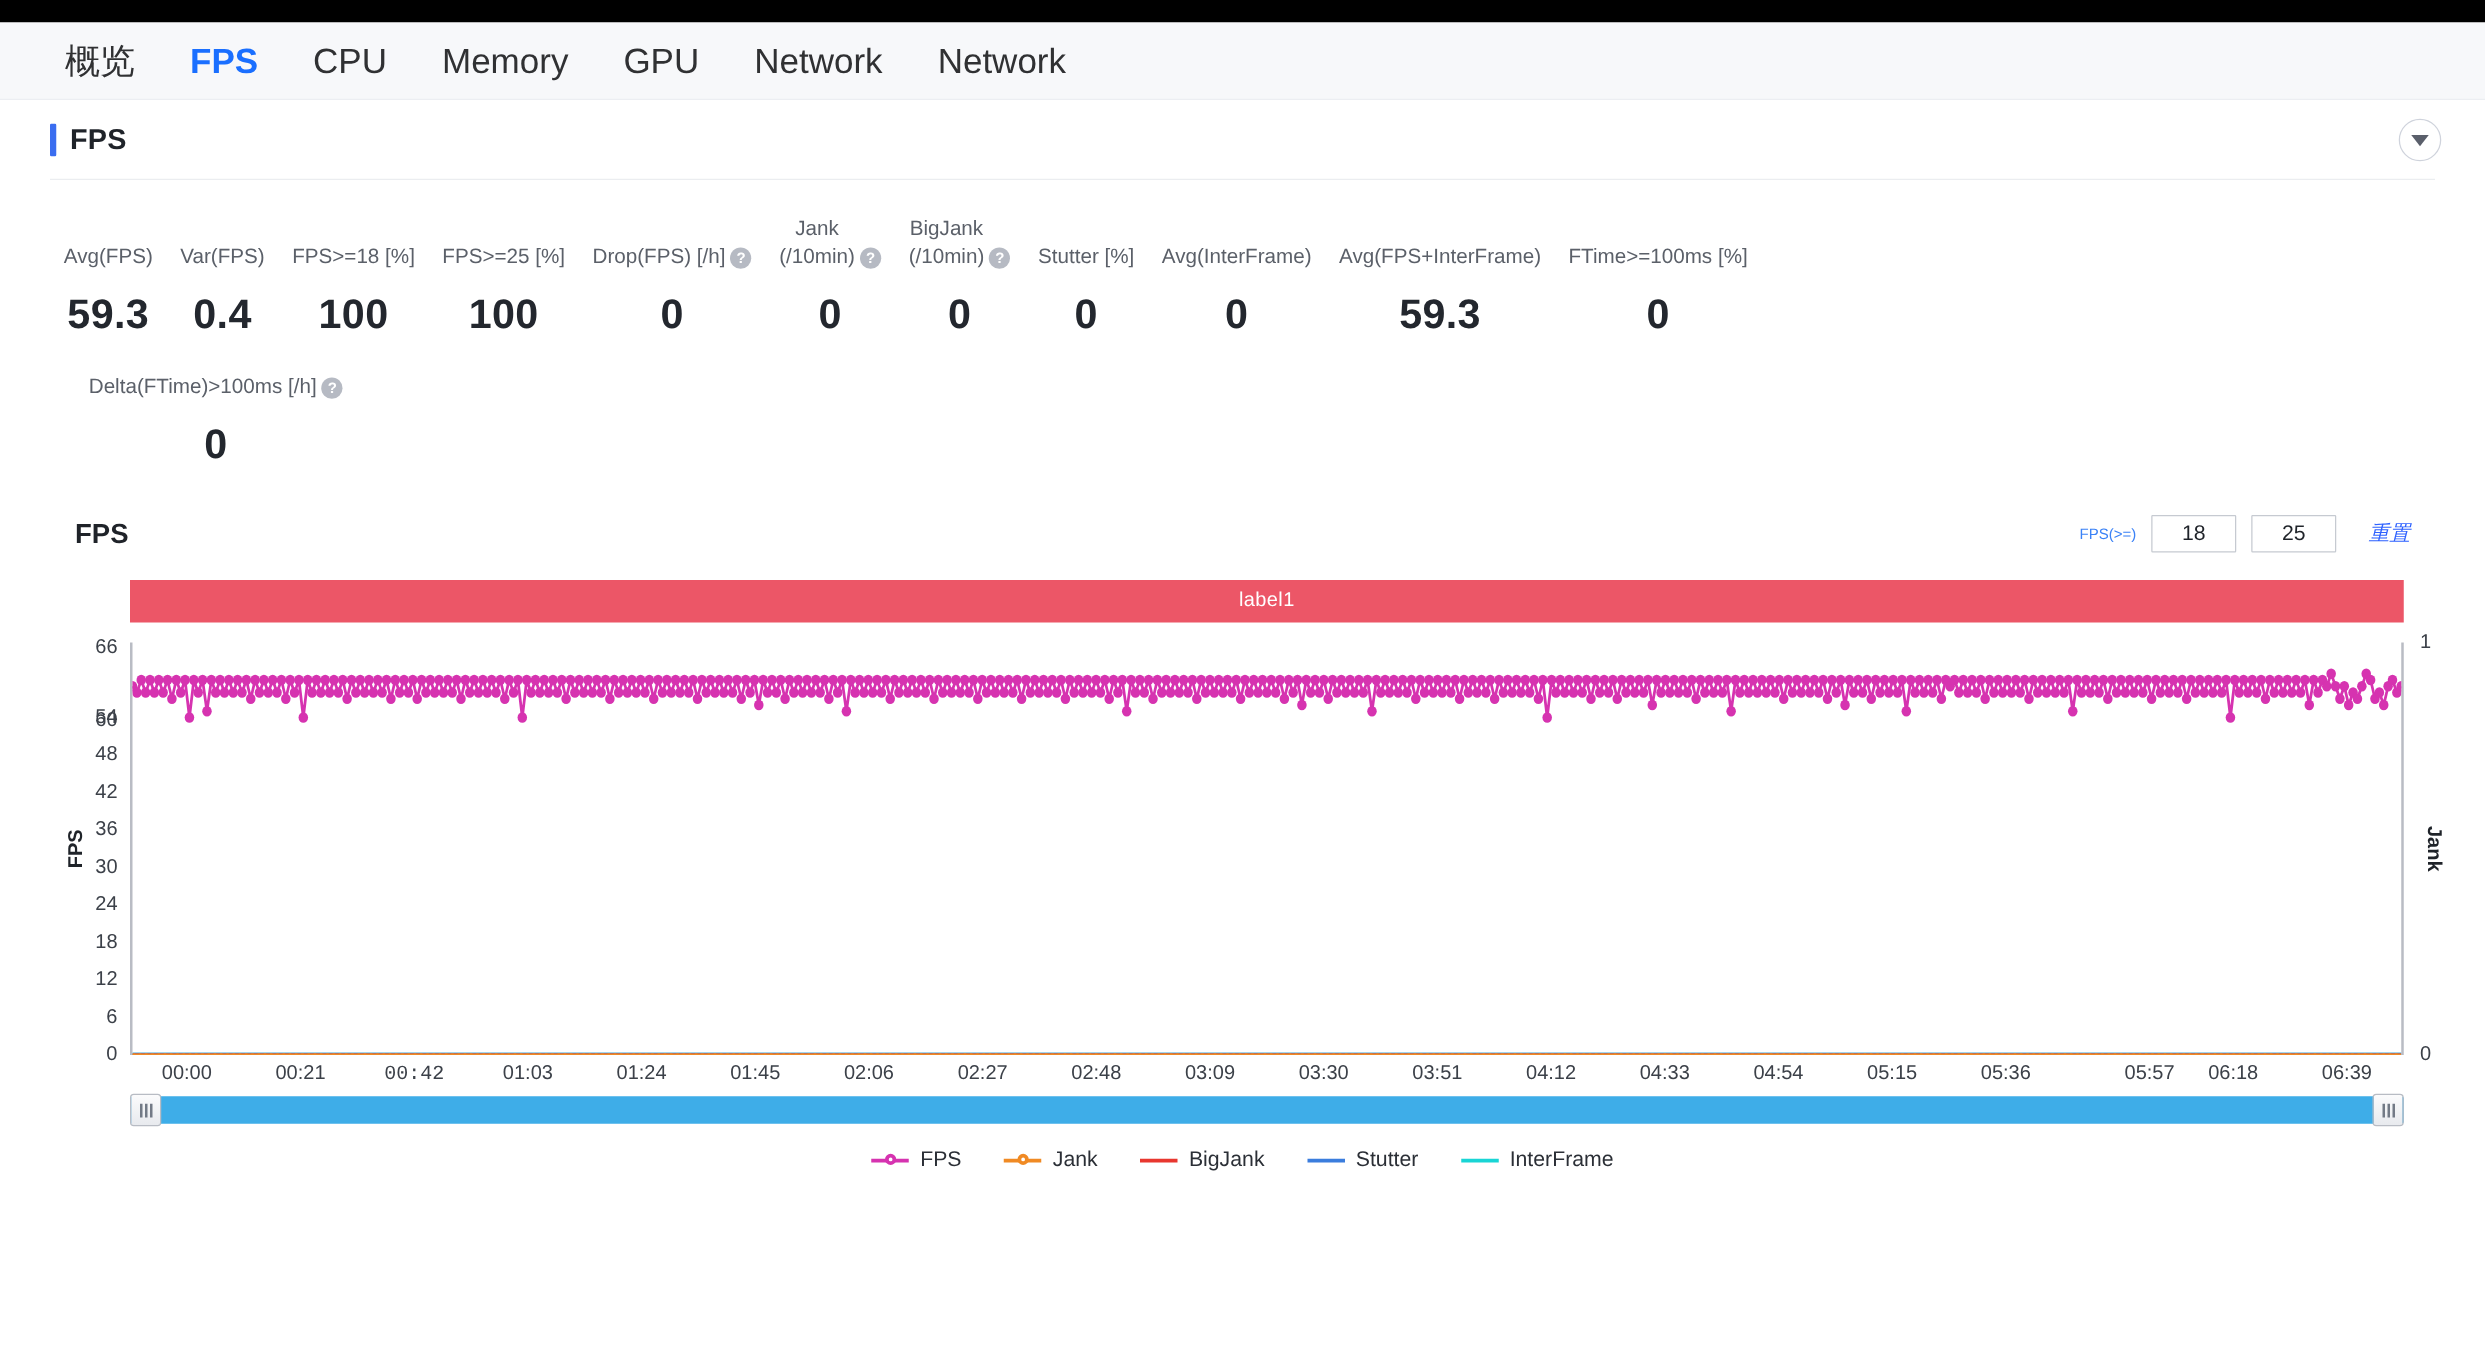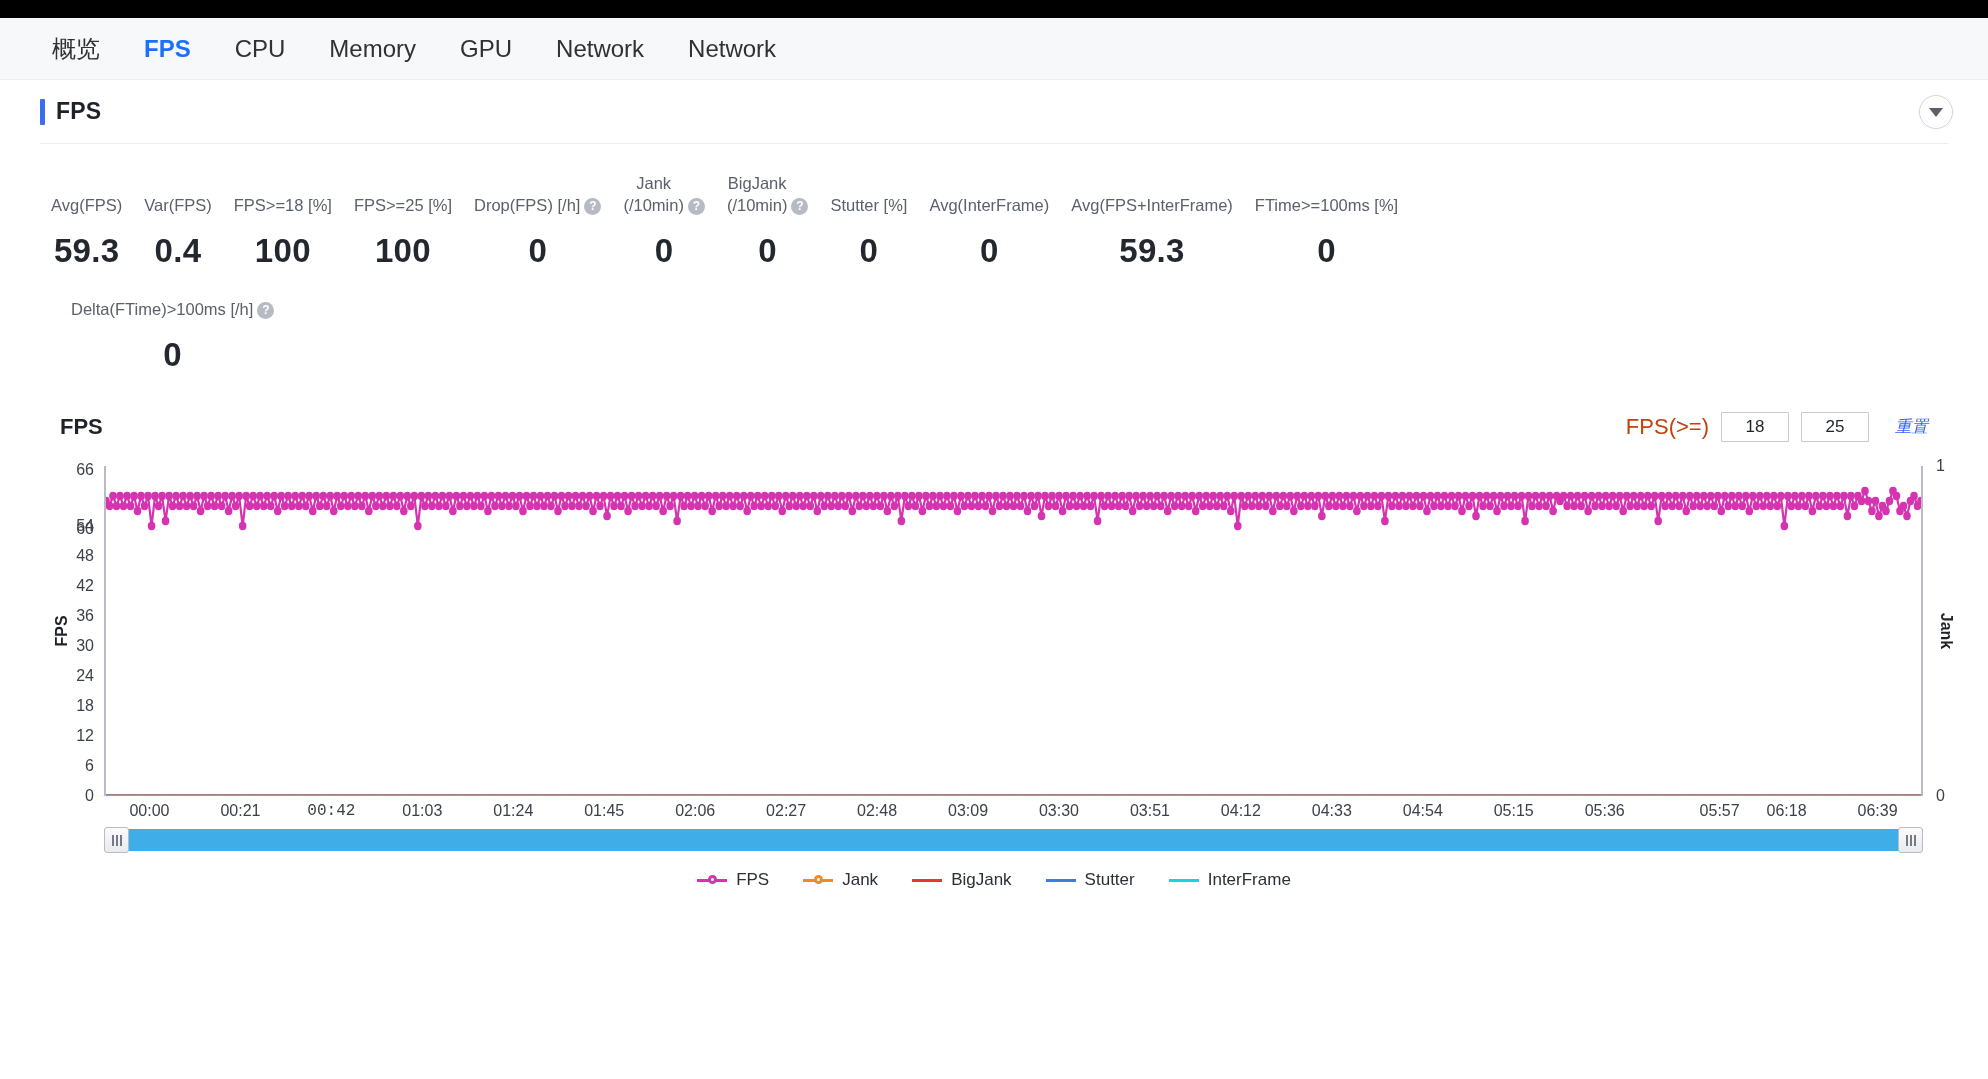--- a/index.html
+++ b/index.html
@@ -21,21 +21,21 @@
   .navbar {
     height: 62px;
     background: #f7f8fa;
     display: flex;
     align-items: center;
     padding-left: 30px;
     gap: 0px;
     border-bottom: 1px solid #eceef2;
   }
   .nav-tab {
-    font-size: 24px;
+    font-size: 28px;
     color: #303133;
     padding: 0 22px;
     line-height: 62px;
     cursor: pointer;
     white-space: nowrap;
   }
   .nav-tab.active { color: #1a6fff; font-weight: bold; }
 
   
   .page {
@@ -147,21 +147,21 @@
     font-size: 22px;
     font-weight: bold;
     color: #1f2329;
   }
   .chart-head-right {
     margin-left: auto;
     display: flex;
     align-items: center;
     gap: 12px;
   }
-  .fps-ge-label { font-size: 22px; color: #c2410c; }
+  .fps-ge-label { font-size: 12px; color: #3b82f6; }
   .num-input {
     width: 68px; height: 30px;
     border: 1px solid #c6cad1;
     background: #ffffff;
     text-align: center;
     font-size: 17px;
     color: #1f2329;
     font-family: "Liberation Sans", sans-serif;
     border-radius: 1px;
   }
@@ -407,20 +407,21 @@
     <div class="chart-head">
       <div class="chart-head-title">FPS</div>
       <div class="chart-head-right">
         <span class="fps-ge-label">FPS(&gt;=)</span>
         <input class="num-input" type="text" value="18" style="">
         <input class="num-input" type="text" value="25" style="">
         <a class="reset-link" href="#">重置</a>
       </div>
     </div>
 
+    <div class="label-band">label1</div>
 
     <div class="plot-wrap">
       <div class="y-title">FPS</div>
       <div class="y2-title">Jank</div>
       <div class="ticks-left" id="yTicks">
           <div class="t" style="top: 330px;">0</div>
           <div class="t" style="top: 300px;">6</div>
           <div class="t" style="top: 270px;">12</div>
           <div class="t" style="top: 240px;">18</div>
           <div class="t" style="top: 210px;">24</div>

